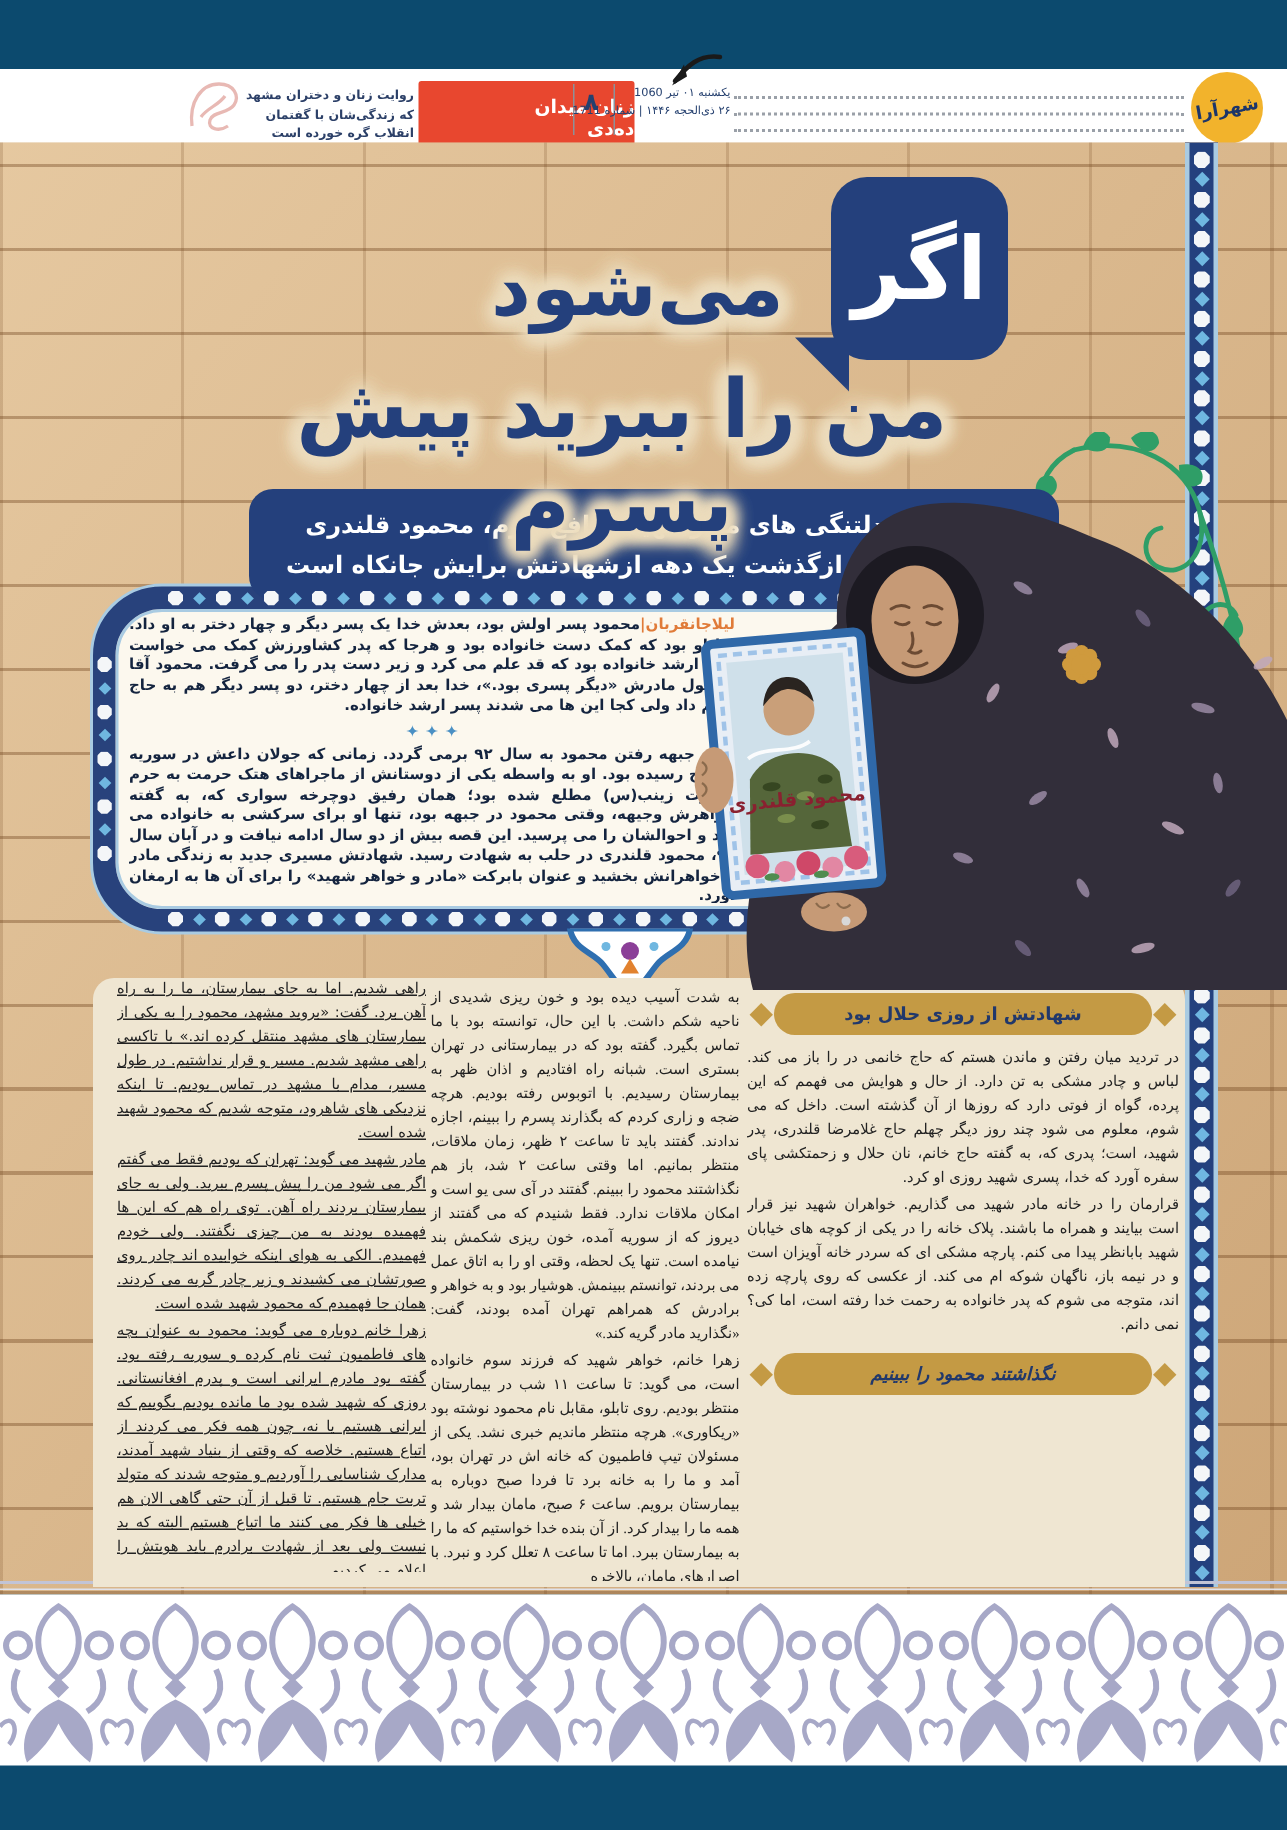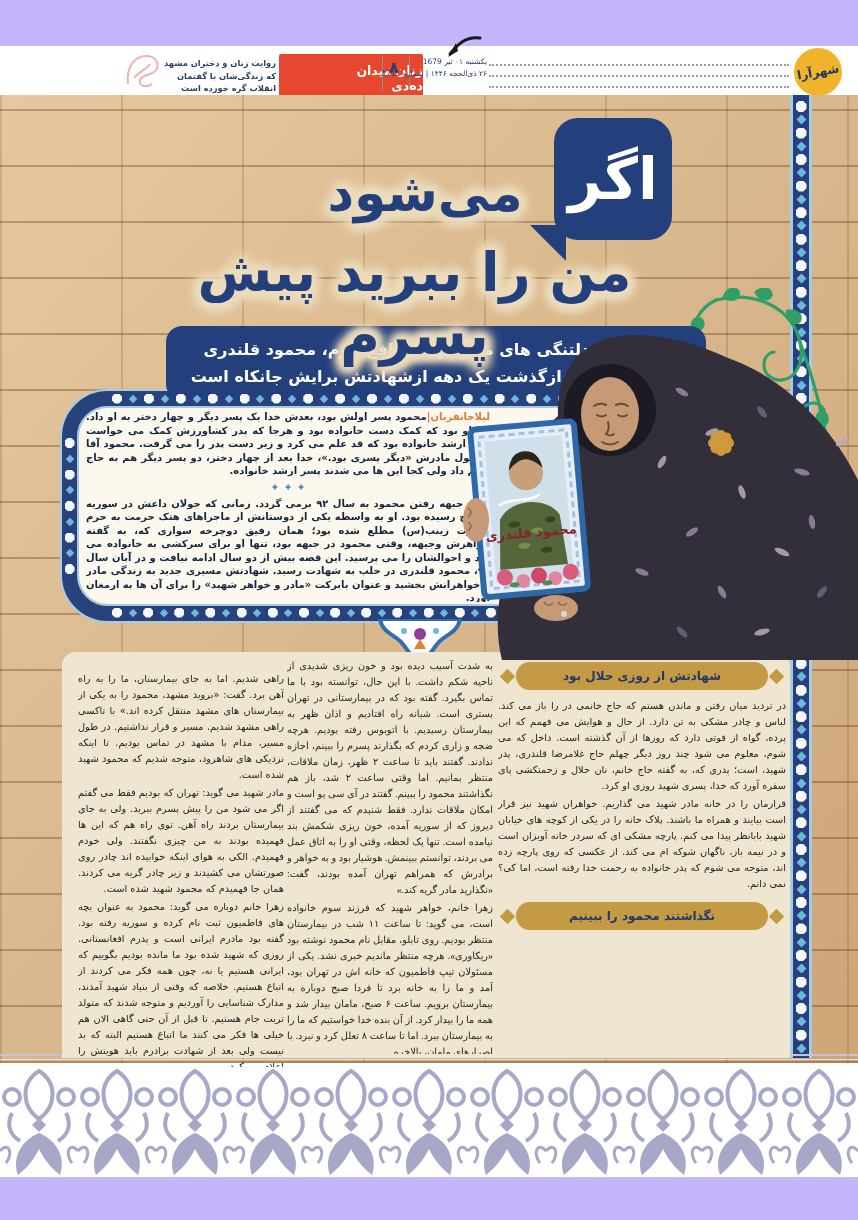--- a/index.html
+++ b/index.html
@@ -1,16 +1,16 @@
 <!DOCTYPE html>
 <html lang="fa"><head>
 <meta charset="utf-8">
 <style>
   html,body{margin:0;padding:0;background:#ffffff;}
-  .page{position:relative;width:858px;height:1220px;background:#c4b5fd;overflow:hidden;
+  .page{position:relative;width:858px;height:1220px;background:#0c4a6e;overflow:hidden;
         font-family:"DejaVu Sans",sans-serif;}
 
   
   .hdr{position:absolute;left:0;top:46px;width:858px;height:50px;background:#fff;}
   .hdr-logo{position:absolute;left:794px;top:2px;width:48px;height:48px;border-radius:50%;
             background:#f2b32c;display:flex;align-items:center;justify-content:center;}
   .hdr-logo span{color:#1c3569;font-weight:bold;font-size:12px;transform:rotate(-10deg);}
   .dots{position:absolute;left:489px;top:9px;width:300px;height:38px;}
   .dots div{border-bottom:2px dotted #9aa0a8;height:9px;}
   .dates{position:absolute;left:407px;top:10px;width:80px;color:#25406f;font-size:7.5px;
@@ -86,26 +86,26 @@
   .vine{position:absolute;left:596px;top:193px;z-index:1;}
 
   
   .panel{position:absolute;left:62px;top:557px;width:728px;height:406px;background:#efe6d2;
          border-radius:14px 14px 0 0;z-index:4;}
   .col{position:absolute;direction:rtl;text-align:justify;color:#222;font-size:9.8px;
        line-height:16px;overflow:hidden;}
   .col p{margin:0 0 2px 0;}
   .col-right{left:436px;top:8px;width:288px;height:392px;}
   .col-mid{left:225px;top:6px;width:206px;height:396px;font-family:Liberation Serif, serif;}
-  .col-left{left:16px;top:19px;width:206px;height:396px;}
+  .col-left{left:16px;top:0;width:206px;height:396px;text-decoration:underline;}
   .cartouche{display:flex;align-items:center;gap:3px;margin:2px 4px 8px 4px;}
   .cartouche .bar{flex:1;background:#c49a44;height:28px;border-radius:14px;color:#21386b;
         font-size:12px;font-weight:bold;text-align:center;line-height:28px;direction:rtl;}
   .cartouche .tip{width:11px;height:11px;background:#c49a44;transform:rotate(45deg);}
-  .cartouche.second{margin-top:10px;}
+  .cartouche.second{margin-top:10px;font-style:italic;}
 
   
   .rule1{position:absolute;left:0;top:1054px;width:858px;height:2px;background:#c2c4d6;}
   .rule2{position:absolute;left:0;top:1059px;width:858px;height:1px;background:#e0e1ea;}
   .lace{position:absolute;left:0;top:1063px;width:858px;height:114px;background:#fff;
         display:flex;overflow:hidden;}
 </style>
 </head>
 <body>
 
@@ -119,21 +119,21 @@
           <path d="M12 28 C16 22 24 20 28 14"></path>
         </g>
       </svg>
     </div>
     <div class="desc">روایت زنان و دختران مشهد که زندگی‌شان با گفتمان انقلاب گره خورده است</div>
     <div class="badge">زنان میدان ده‌دی</div>
     <div class="vline" style="left:382px"></div>
     <div class="pnum">۸</div>
     <div class="vline" style="left:409px"></div>
     <div class="dates">
-      <div>یکشنبه ۰۱ تیر 1679</div>
+      <div>یکشنبه ۰۱ تیر 1060</div>
       <div>۲۶ ذی‌الحجه ۱۴۴۶ | شماره 1711</div>
     </div>
     <div class="dots">
         <div></div>
         <div></div>
         <div></div>
         <div></div>
       </div>
     <div class="hdr-logo">
       <span>شهرآرا</span>

